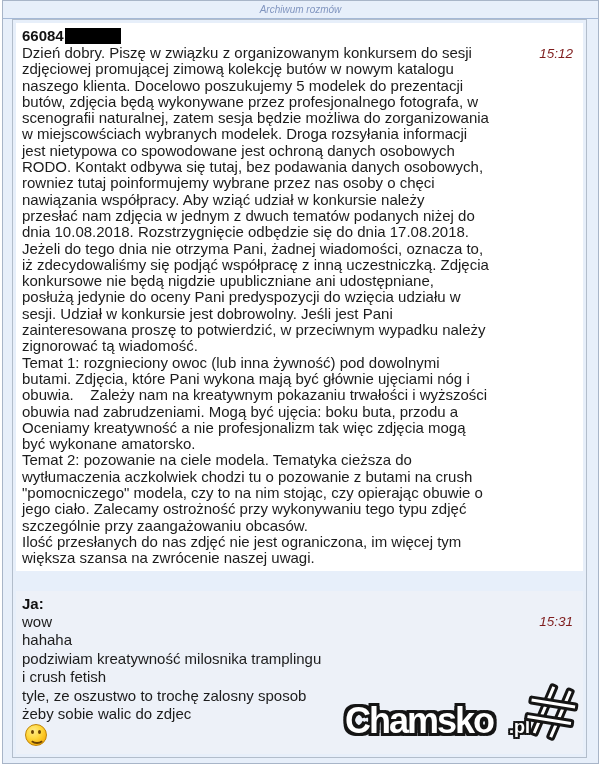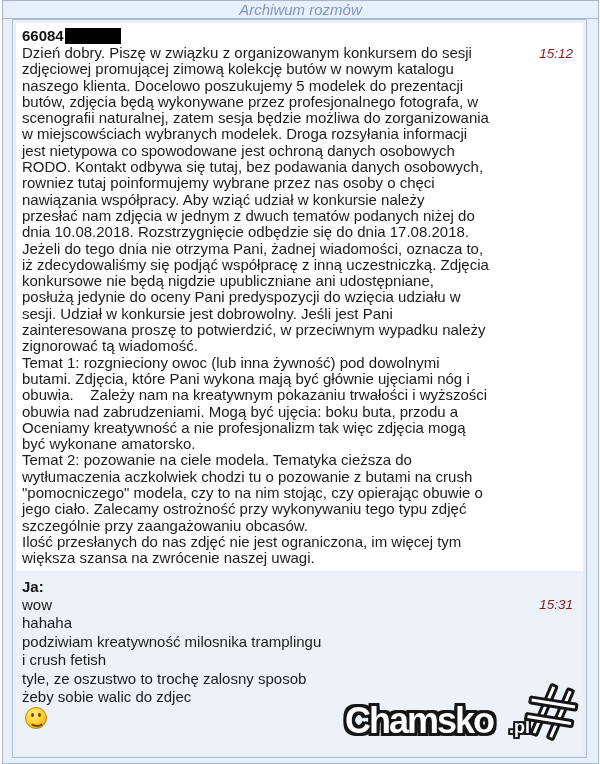--- a/index.html
+++ b/index.html
@@ -5,28 +5,28 @@
   html,body{margin:0;padding:0;}
   .page{
     position:relative;width:600px;height:764px;background:#ffffff;overflow:hidden;
     font-family:"Liberation Sans",sans-serif;
   }
   .window{
     position:absolute;left:2px;top:0;right:1px;bottom:0;
     background:#e7effa;border:1px solid #a8b5c8;box-sizing:border-box;
   }
   .titlebar{
-    height:17px;text-align:center;font-style:italic;font-size:15px;
+    height:17px;text-align:center;font-style:italic;font-size:10px;
     color:#8095bf;line-height:17px;
   }
   .separator{height:1px;background:#a5b9d6;}
   .content{
     position:absolute;left:9px;right:11px;top:18px;bottom:5px;
     border:1px solid #b2bdcb;background:#e7effa;padding:3px;
-    box-sizing:border-box;display:flex;flex-direction:column;gap:3px;overflow:hidden;
+    box-sizing:border-box;display:flex;flex-direction:column;gap:20px;overflow:hidden;
   }
   .msg{
     position:relative;background:#ffffff;padding:4px 8px 4px 6px;
     font-size:15px;color:#1c1c1c;overflow:hidden;
   }
   .msg.own{background:#edf1f8;flex:1;}
   .author-row{line-height:18px;height:18px;}
   .author{font-weight:bold;font-size:15px;color:#111;}
   .censor{display:inline-block;width:56px;height:16px;background:#000;vertical-align:-3px;margin-left:1px;}
   .time{

